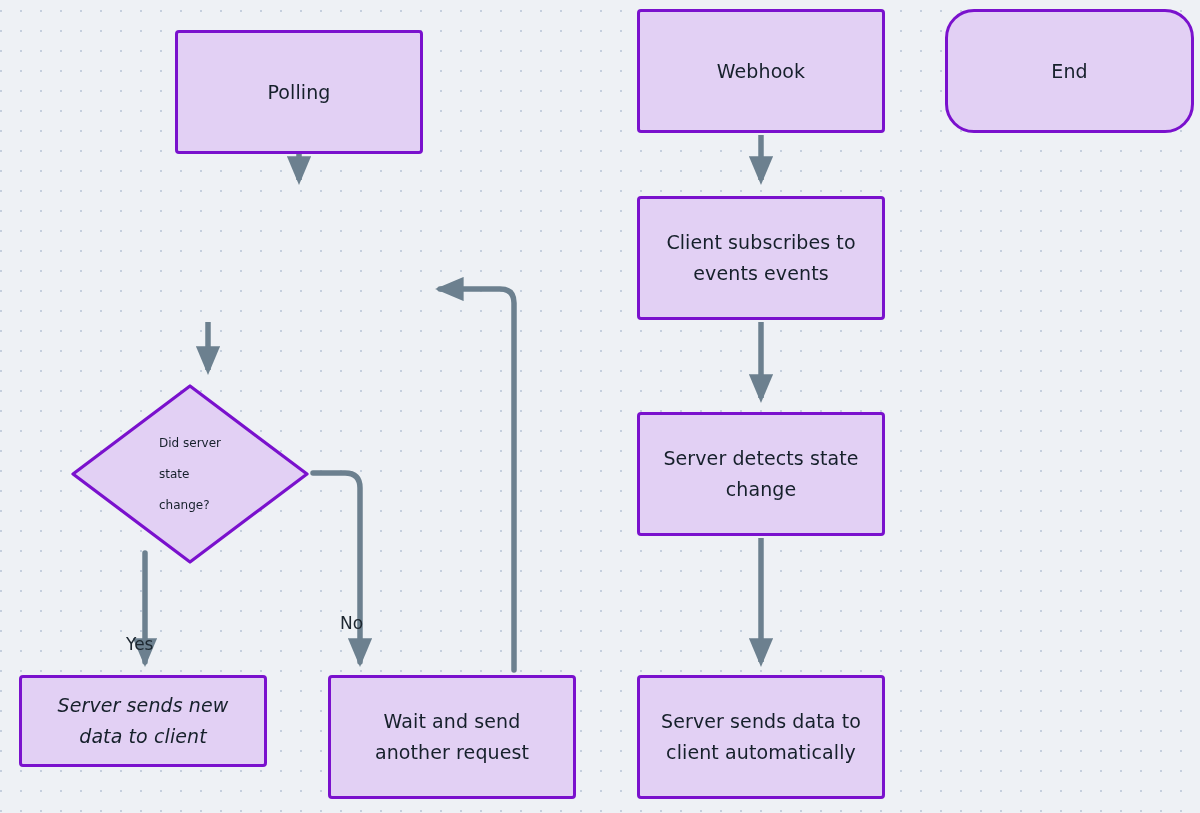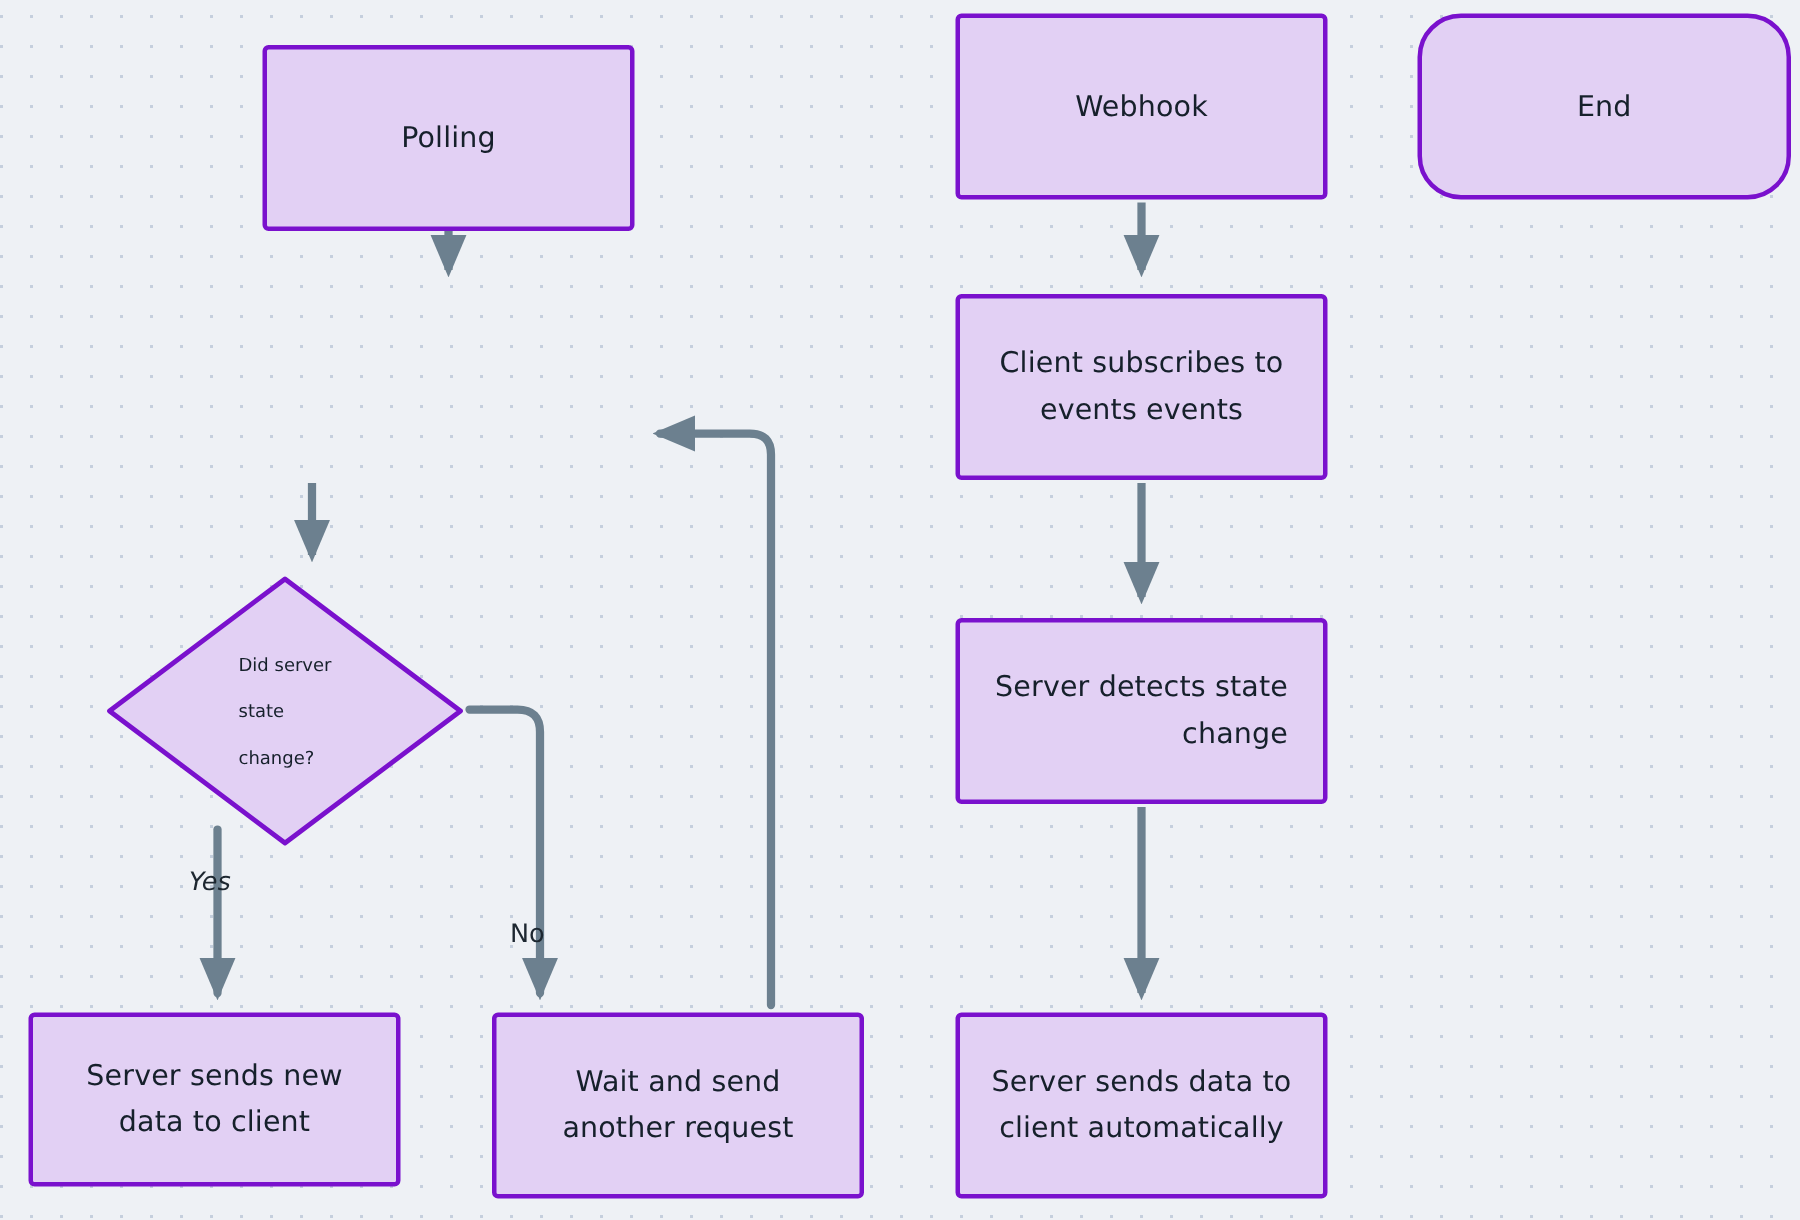--- a/index.html
+++ b/index.html
@@ -114,49 +114,49 @@
 
   <div class="diamond-wrap" style="left:70px; top:383px; width:240px; height:182px;">
     <svg class="diamond-shape" viewBox="0 0 240 182" xmlns="http://www.w3.org/2000/svg">
       <polygon points="120,3 237,91 120,179 3,91" fill="#e2d0f4" stroke="#7a11cd" stroke-width="3.2" stroke-linejoin="round"></polygon>
     </svg>
     <div class="diamond-label">Did server
 state
 change?</div>
   </div>
 
-  <div class="node" style="left:19px; top:675px; width:248px; height:116px;">
+  <div class="node" style="left:19px; top:675px; width:248px; height:92px;font-style:italic;">
     <span>Server sends new
 data to client</span>
   </div>
 
   <div class="node" style="left:328px; top:675px; width:248px; height:124px;">
     <span>Wait and send
 another request</span>
   </div>
 
   <div class="node" style="left:637px; top:9px; width:248px; height:124px;">
     <span>Webhook</span>
   </div>
 
   <div class="node" style="left:637px; top:196px; width:248px; height:124px;">
     <span>Client subscribes to
 events events</span>
   </div>
 
-  <div class="node" style="left:637px; top:412px; width:248px; height:124px;text-align:right;">
+  <div class="node" style="left:637px; top:412px; width:248px; height:124px;">
     <span>Server detects state
 change</span>
   </div>
 
   <div class="node" style="left:637px; top:675px; width:248px; height:124px;">
     <span>Server sends data to
 client automatically</span>
   </div>
 
   <div class="node" style="left:945px; top:9px; width:249px; height:124px;border-radius:29px;">
     <span>End</span>
   </div>
 
-  <div class="edge-label" style="left:126px; top:578px;font-style:italic;">Yes</div>
+  <div class="edge-label" style="left:126px; top:634px;">Yes</div>
   <div class="edge-label" style="left:340px; top:613px;">No</div>
 
 </div>
 
 </body></html>

